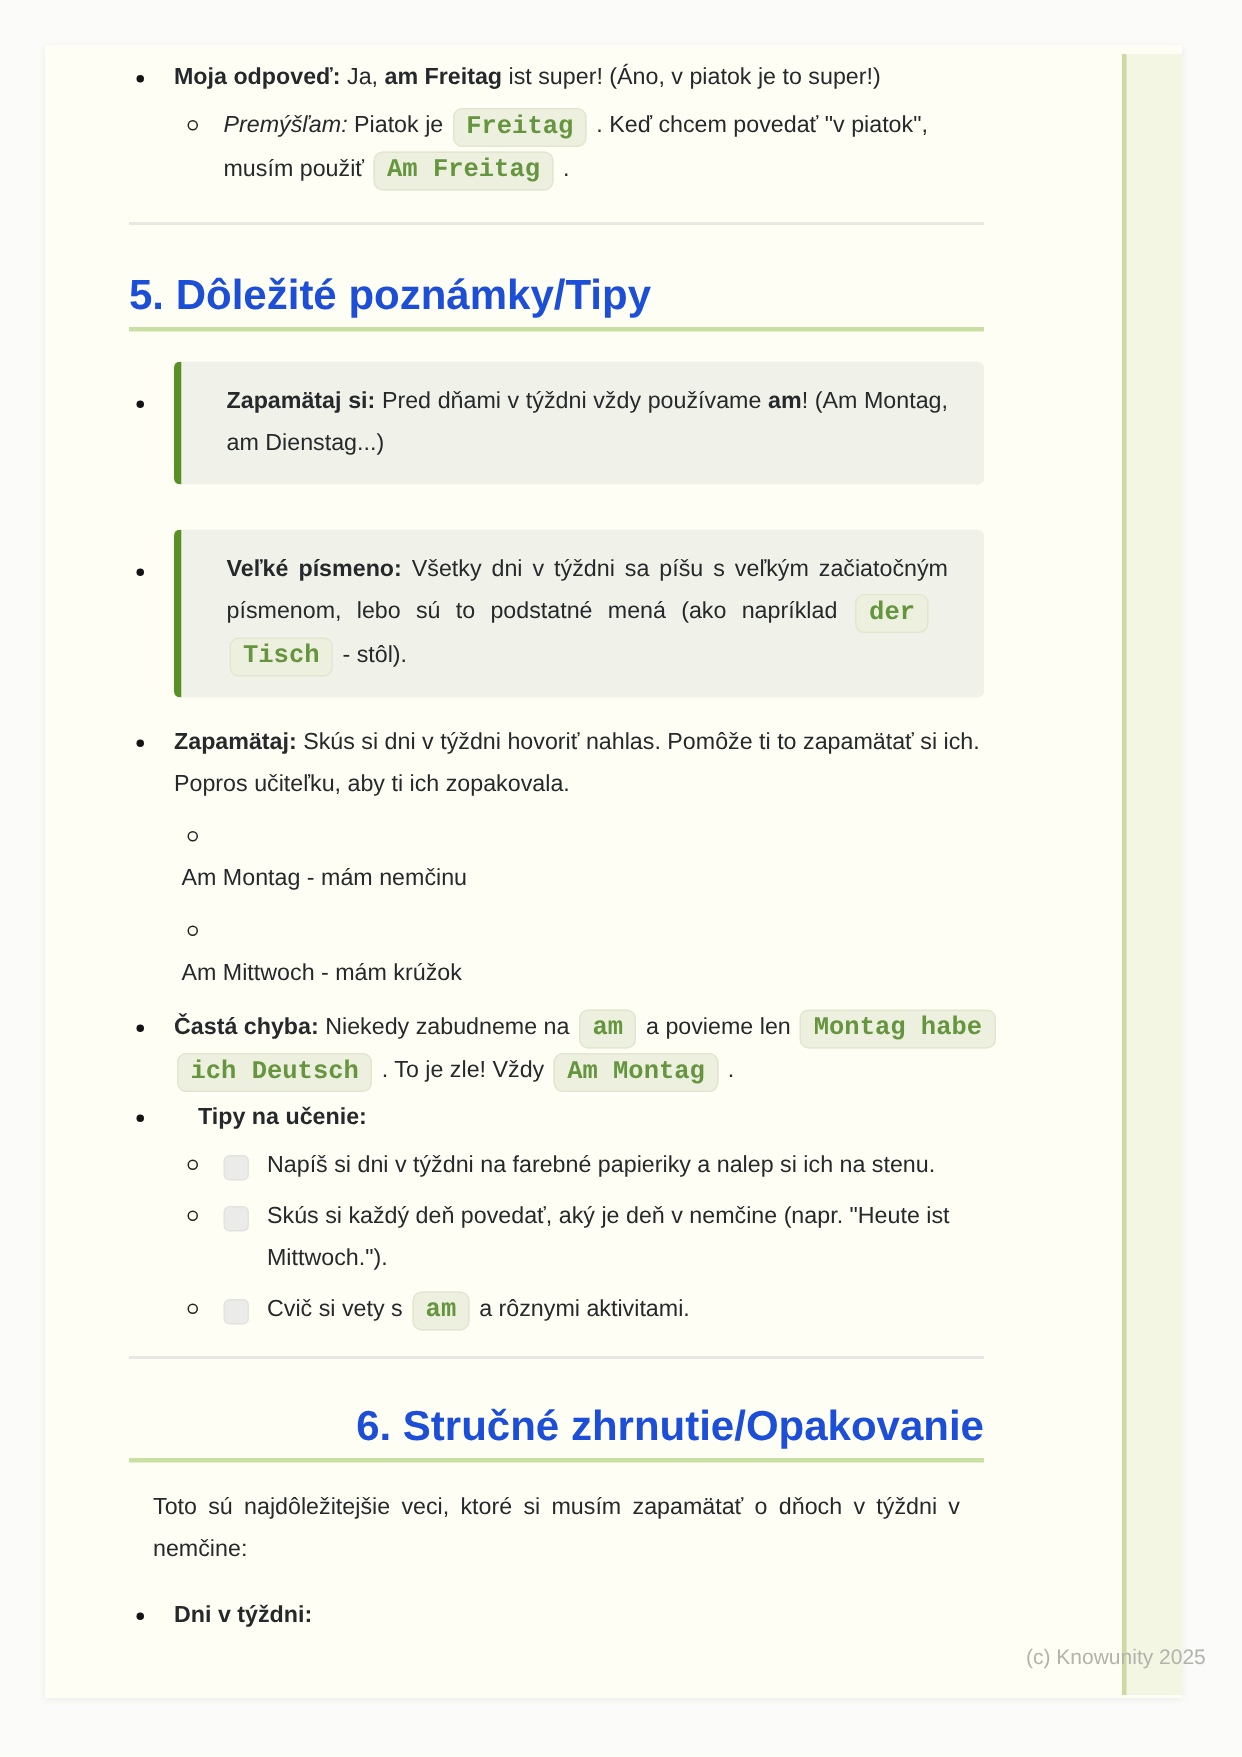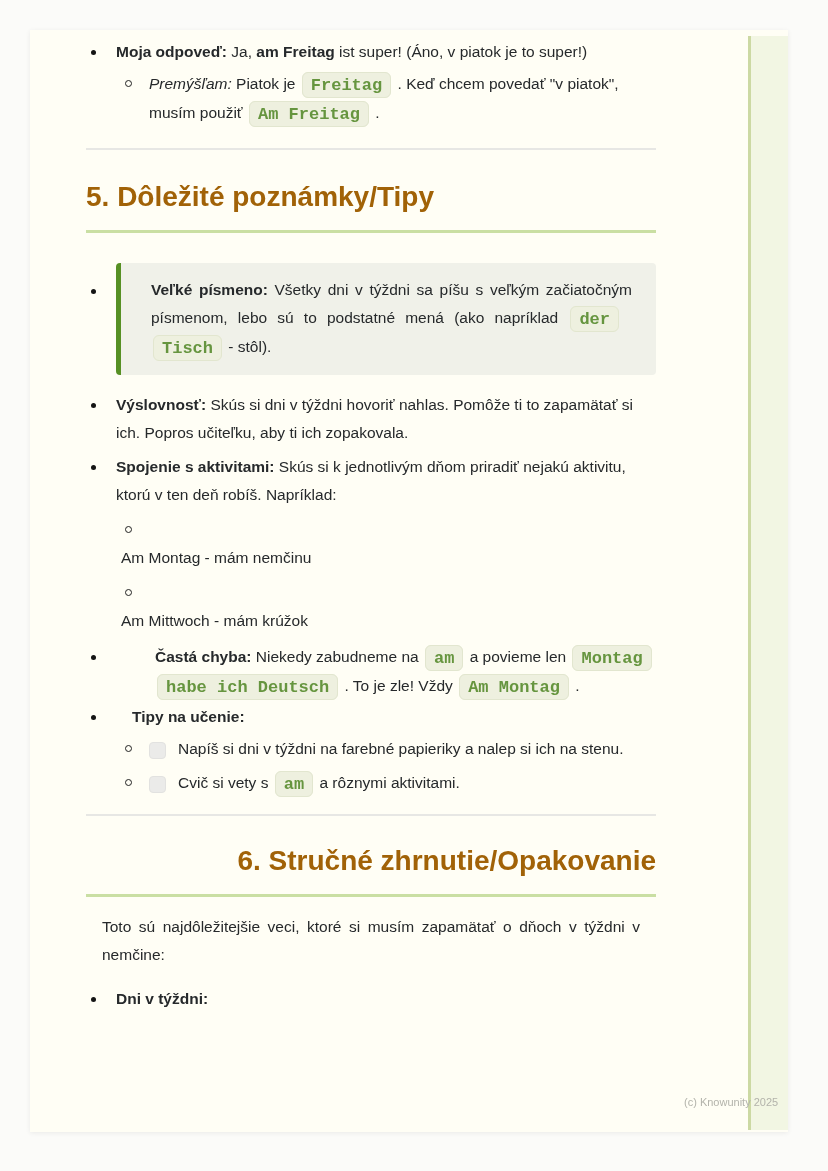--- a/index.html
+++ b/index.html
@@ -59,26 +59,26 @@
     background:#eef0df;
     border:1px solid #e2e6cf;
     border-radius:6px;
     padding:2.5px 8px;
     margin:0 2px;
     -webkit-box-decoration-break:clone;
     box-decoration-break:clone;
   }
   
   h2{
-    color:#a16207;
+    color:#1d4ed8;
     font-size:28px;
     line-height:34px;
     font-weight:700;
     margin:0;
-    padding-bottom:16px;
+    padding-bottom:4px;
     border-bottom:3px solid #cadfa3;
   }
   hr{
     border:none;
     border-top:2px solid #e7e7e4;
     margin:0;
   }
   p.just{margin:16px;text-align:justify;}
   
   .checkbox{
@@ -92,33 +92,33 @@
   
   .mt-intro1{margin-top:6px;}
   .mt-intro2{margin-top:4px;}
   .mt-hr1{margin-top:20px;}
   .mt-h5{margin-top:30px;}
   .mt-co1{margin-top:20px;}
   .mt-co2{margin-top:30px;}
   .mt-vysl{margin-top:16px;}
   .mt-spoj{margin-top:6px;}
   .mt-act{margin-top:7px;flex-direction:column;}
-  .mt-casta{margin-top:8px;gap:39px;}
+  .mt-casta{margin-top:8px;}
   .mt-tipy{margin-top:2px;gap:16px;}
   .mt-t1{margin-top:4px;}
   .mt-t2{margin-top:6px;}
   .mt-t3{margin-top:6px;}
   .mt-hr2{margin-top:16px;}
   .mt-h6{margin-top:28px;text-align:right;}
   .mt-para{margin-top:24px;}
   .mt-dni{margin-top:12px;}
   .watermark{
     position:absolute;
     left:654px;top:1066px;
-    font-size:11px;
+    font-size:14px;
     color:#b3b3ab;
     z-index:2;
     white-space:nowrap;
   }
 </style>
 </head>
 <body>
 
 <div class="card">
   <div class="strip"></div>
@@ -135,41 +135,41 @@
       <span class="mkcol">
           <span class="mk-circle"></span>
         </span>
       <div class="libody"><span class="i">Premýšľam:</span><span> Piatok je </span><span class="code">Freitag</span><span> . Keď chcem povedať "v piatok", musím použiť </span><span class="code">Am Freitag</span><span> .</span></div>
     </div>
 
     <hr class="mt-hr1">
 
     <h2 class="mt-h5">5. Dôležité poznámky/Tipy</h2>
 
+    <div class="row callout-row mt-co1">
+      <span class="mkcol">
+          <span class="mk-disc"></span>
+        </span>
+      <div class="callout"><span class="b">Zapamätaj si:</span><span> Pred dňami v týždni vždy používame </span><span class="b">am</span><span>! (Am Montag, am Dienstag...)</span></div>
+    </div>
 
     <div class="row callout-row mt-co2">
       <span class="mkcol">
           <span class="mk-disc"></span>
         </span>
       <div class="callout"><span class="b">Veľké písmeno:</span><span> Všetky dni v týždni sa píšu s veľkým začiatočným písmenom, lebo sú to podstatné mená (ako napríklad </span><span class="code">der Tisch</span><span> - stôl).</span></div>
     </div>
 
     <div class="row mt-vysl">
       <span class="mkcol">
           <span class="mk-disc"></span>
         </span>
-      <div class="libody"><span class="b">Výslovnosť:</span><span> Skús si dni v týždni hovoriť nahlas. Pomôže ti to zapamätať si ich. Popros učiteľku, aby ti ich zopakovala.</span></div>
-    </div>
-
-    <div class="row mt-spoj">
-      <span class="mkcol">
-          <span class="mk-disc"></span>
-        </span>
-      <div class="libody"><span class="b">Spojenie s aktivitami:</span><span> Skús si k jednotlivým dňom priradiť nejakú aktivitu, ktorú v ten deň robíš. Napríklad:</span></div>
-    </div>
+      <div class="libody"><span class="b">Zapamätaj:</span><span> Skús si dni v týždni hovoriť nahlas. Pomôže ti to zapamätať si ich. Popros učiteľku, aby ti ich zopakovala.</span></div>
+    </div>
+
 
     <div class="row l2 mt-act">
       <span class="mkcol">
           <span class="mk-circle"></span>
         </span>
       <div class="libody"><span>Am Montag - mám nemčinu</span></div>
     </div>
     <div class="row l2 mt-act">
       <span class="mkcol">
           <span class="mk-circle"></span>
@@ -191,20 +191,27 @@
       <div class="libody"><span class="b">Tipy na učenie:</span></div>
     </div>
 
     <div class="row l2 mt-t1">
       <span class="mkcol">
           <span class="mk-circle"></span>
         </span>
       <span class="checkbox"></span>
       <div class="libody"><span>Napíš si dni v týždni na farebné papieriky a nalep si ich na stenu.</span></div>
     </div>
+    <div class="row l2 mt-t2">
+      <span class="mkcol">
+          <span class="mk-circle"></span>
+        </span>
+      <span class="checkbox"></span>
+      <div class="libody"><span>Skús si každý deň povedať, aký je deň v nemčine (napr. "Heute ist Mittwoch.").</span></div>
+    </div>
     <div class="row l2 mt-t3">
       <span class="mkcol">
           <span class="mk-circle"></span>
         </span>
       <span class="checkbox"></span>
       <div class="libody"><span>Cvič si vety s </span><span class="code">am</span><span> a rôznymi aktivitami.</span></div>
     </div>
 
     <hr class="mt-hr2">
 

